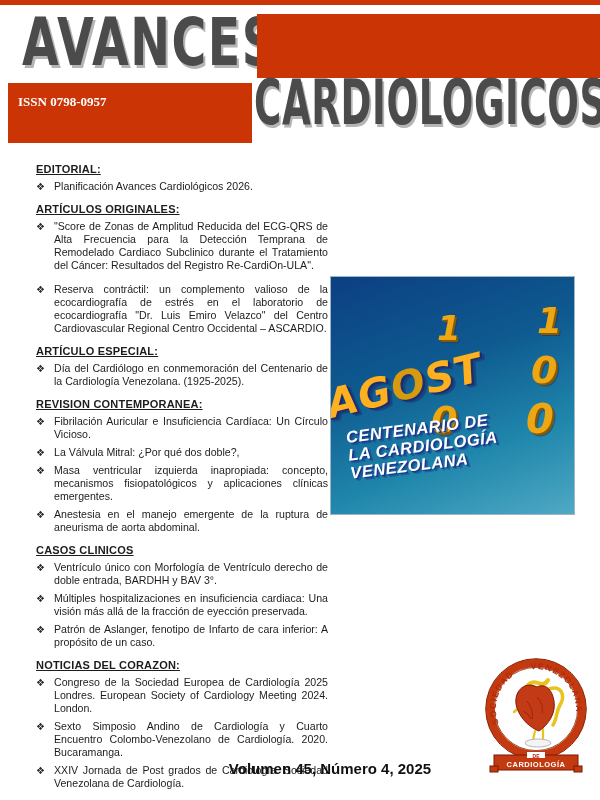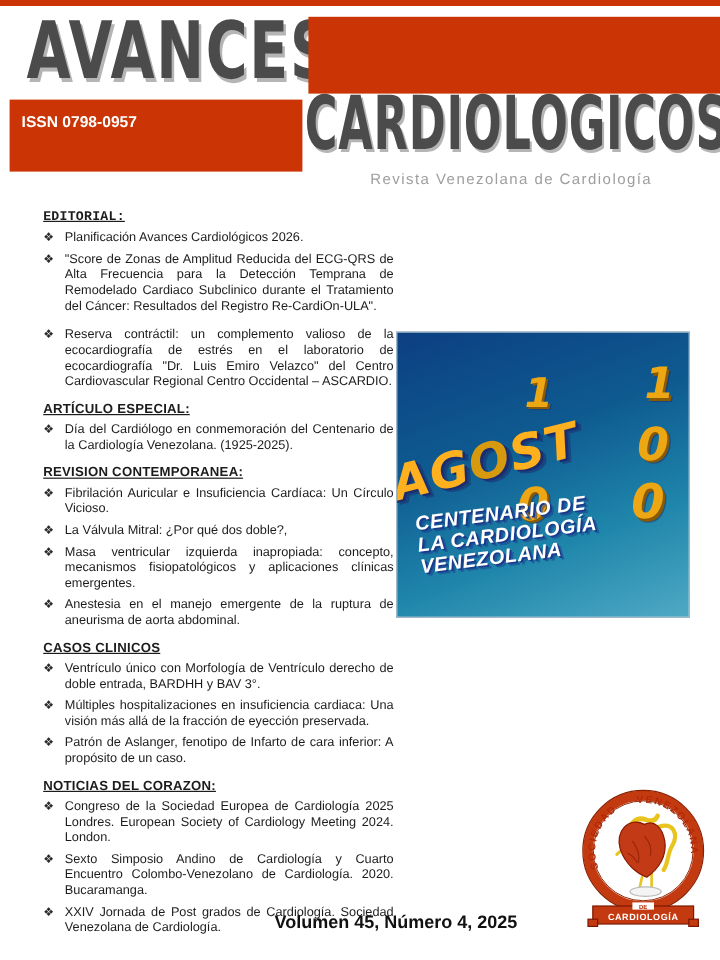--- a/index.html
+++ b/index.html
@@ -7,32 +7,32 @@
         font-family:"Liberation Sans",sans-serif;}
 
   
   .topbar{position:absolute;left:0;top:0;width:600px;height:5px;background:#cb3404;}
   .title-avances{position:absolute;left:22px;top:4px;font-family:"DejaVu Sans",sans-serif;
         font-weight:bold;font-size:66px;color:#4b4b4b;letter-spacing:2px;white-space:nowrap;
         transform:scaleX(0.72);transform-origin:left top;text-shadow:3px 3px 0 #b5b5b5;}
   .redblock{position:absolute;left:257px;top:14px;width:343px;height:64px;background:#cb3404;}
   .issn-box{position:absolute;left:8px;top:83px;width:244px;height:60px;background:#cb3404;
         color:#ffffff;font-weight:bold;font-size:13px;line-height:19px;padding:9px 0 0 10px;
-        box-sizing:border-box;}
+        box-sizing:border-box;font-family:Liberation Serif, serif;}
   .title-cardio{position:absolute;left:254px;top:66px;font-family:"DejaVu Sans",sans-serif;
         font-weight:bold;font-size:62px;color:#4b4b4b;letter-spacing:1px;white-space:nowrap;
         transform:scaleX(0.60);transform-origin:left top;text-shadow:3px 3px 0 #b5b5b5;}
   .subtitle{position:absolute;left:252px;top:141px;width:348px;text-align:center;
         color:#9e9e9e;font-size:12.5px;line-height:16px;letter-spacing:1.2px;}
 
   
   .toc{position:absolute;left:36px;top:163px;width:292px;color:#1c1c1c;}
   .toc-heading{font-size:11px;font-weight:bold;text-decoration:underline;
         margin:10px 0 5px 0;letter-spacing:.2px;}
-  .toc-section:first-child .toc-heading{margin-top:12px;font-family:Liberation Mono, monospace;}
+  .toc-section:first-child .toc-heading{margin-top:0;}
   .toc-item{display:flex;margin-bottom:5px;}
   .bullet{flex:0 0 auto;width:18px;font-size:10px;color:#2b2b2b;line-height:13px;}
   .toc-text{flex:1;font-size:10.6px;line-height:13px;text-align:justify;}
 
   
   .poster{position:absolute;left:330px;top:276px;width:243px;height:237px;overflow:hidden;
         border:1px solid #9fb6c6;
         background:linear-gradient(160deg,#0c3f82 0%,#0e5a90 38%,#1f86ab 70%,#4fa9c4 100%);}
   .ag-word{position:absolute;left:2px;top:104px;transform:rotate(-14deg);transform-origin:left bottom;
         font-family:"DejaVu Sans",sans-serif;font-weight:bold;font-style:italic;font-size:40px;
@@ -64,34 +64,34 @@
 <div class="page">
 
   <div class="topbar"></div>
   <div class="title-avances">AVANCES</div>
   <div class="redblock"></div>
   <div class="issn-box">
     <div>ISSN 0798-0957</div>
   </div>
   <div class="title-cardio">CARDIOLOGICOS</div>
   <div class="subtitle">
-    <div>Revista Venezolana de Cardiología</div>
   </div>
 
   <div class="toc">
 
     <div class="toc-section">
       <div class="toc-heading">EDITORIAL:</div>
       <div class="toc-item">
         <span class="bullet">❖</span>
         <span class="toc-text">Planificación Avances Cardiológicos 2026.</span>
       </div>
     </div>
 
     <div class="toc-section">
+      <div class="toc-heading">ARTÍCULOS ORIGINALES:</div>
       <div class="toc-item">
         <span class="bullet">❖</span>
         <span class="toc-text">"Score de Zonas de Amplitud Reducida del ECG-QRS de Alta Frecuencia para la Detección Temprana de Remodelado Cardiaco Subclinico durante el Tratamiento del Cáncer: Resultados del Registro Re-CardiOn-ULA".</span>
       </div>
       <div class="toc-item" style="margin-top:11px;">
         <span class="bullet">❖</span>
         <span class="toc-text">Reserva contráctil: un complemento valioso de la ecocardiografía de estrés en el laboratorio de ecocardiografía "Dr. Luis Emiro Velazco" del Centro Cardiovascular Regional Centro Occidental – ASCARDIO.</span>
       </div>
     </div>
 

